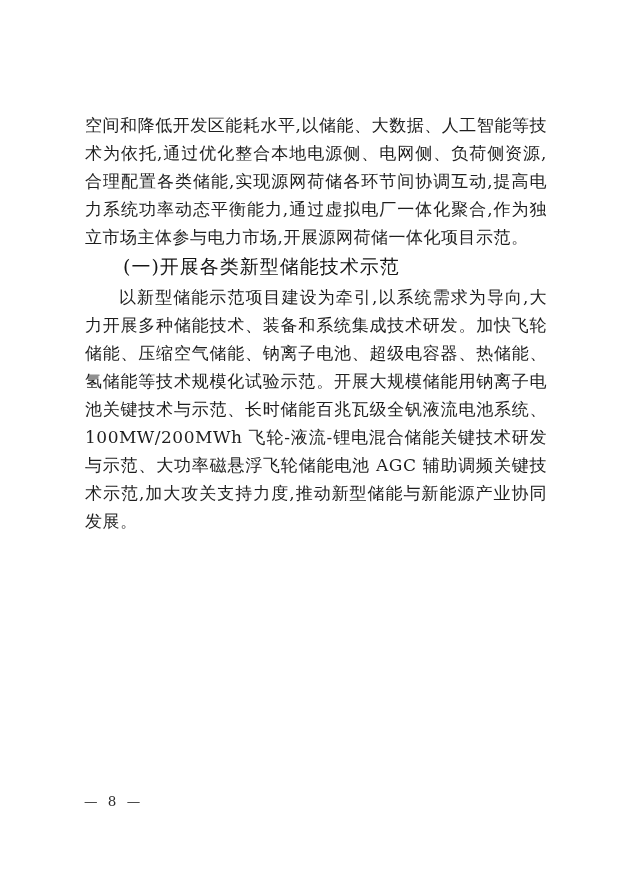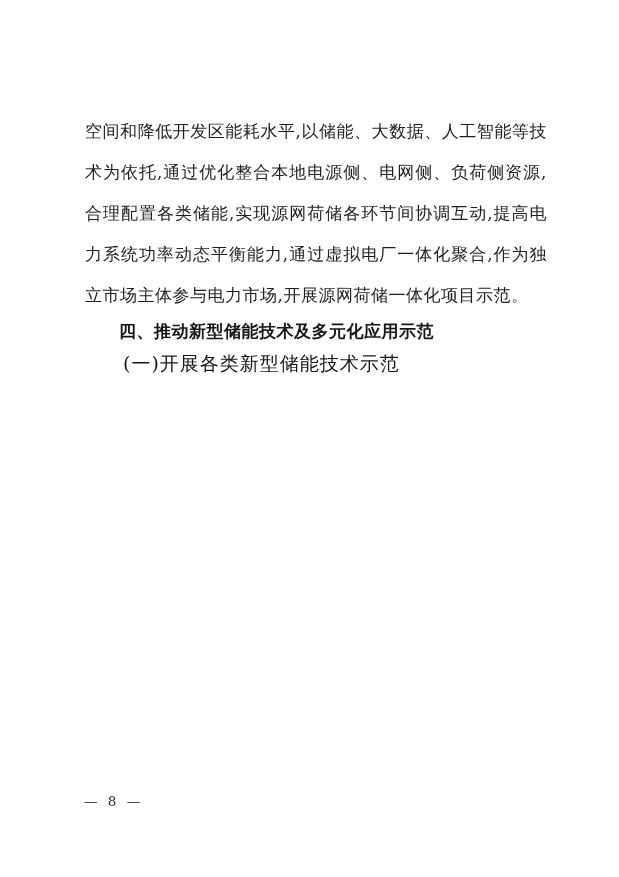--- a/index.html
+++ b/index.html
@@ -16,21 +16,21 @@
     color: #1e1e1e;
   }
   .text-block {
     position: absolute;
     left: 85px; top: 111px;
     width: 462px;
   }
   .body-para {
     margin: 0;
     font-size: 17px;
-    line-height: 41px;
+    line-height: 28px;
     text-align: justify;
     letter-spacing: 0.5px;
     color: #1e1e1e;
   }
   .body-para.indent { text-indent: 2em; }
   .heading-1 {
     margin: 0;
     font-family: "DejaVu Sans", "Liberation Sans", sans-serif;
     font-weight: bold;
     font-size: 17px;
@@ -56,17 +56,17 @@
     letter-spacing: 3px;
     color: #2a2a2a;
   }
 </style>
 </head>
 <body>
 
 <div class="page">
   <div class="text-block">
     <p class="body-para">空间和降低开发区能耗水平,以储能、大数据、人工智能等技术为依托,通过优化整合本地电源侧、电网侧、负荷侧资源,合理配置各类储能,实现源网荷储各环节间协调互动,提高电力系统功率动态平衡能力,通过虚拟电厂一体化聚合,作为独立市场主体参与电力市场,开展源网荷储一体化项目示范。</p>
-    <h2 class="heading-1">四、推动新型储能技术及多元化应用示范</h2>
     <h3 class="heading-2">(一)开展各类新型储能技术示范</h3>
+    <p class="body-para indent">以新型储能示范项目建设为牵引,以系统需求为导向,大力开展多种储能技术、装备和系统集成技术研发。加快飞轮储能、压缩空气储能、钠离子电池、超级电容器、热储能、氢储能等技术规模化试验示范。开展大规模储能用钠离子电池关键技术与示范、长时储能百兆瓦级全钒液流电池系统、100MW/200MWh 飞轮-液流-锂电混合储能关键技术研发与示范、大功率磁悬浮飞轮储能电池 AGC 辅助调频关键技术示范,加大攻关支持力度,推动新型储能与新能源产业协同发展。</p>
   </div>
   <div class="page-number">— 8 —</div>
 </div>
 
 </body></html>

